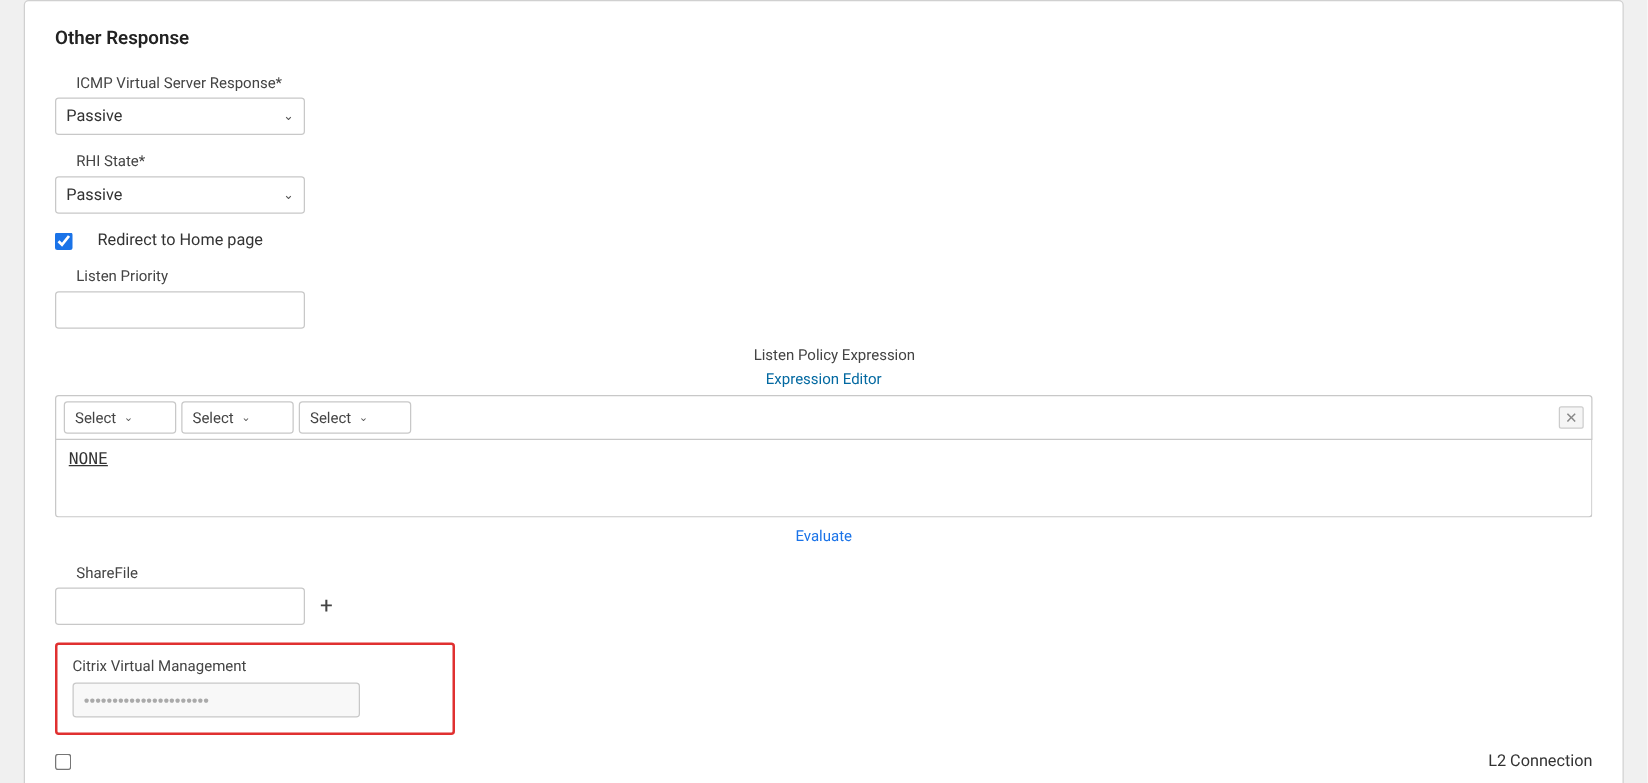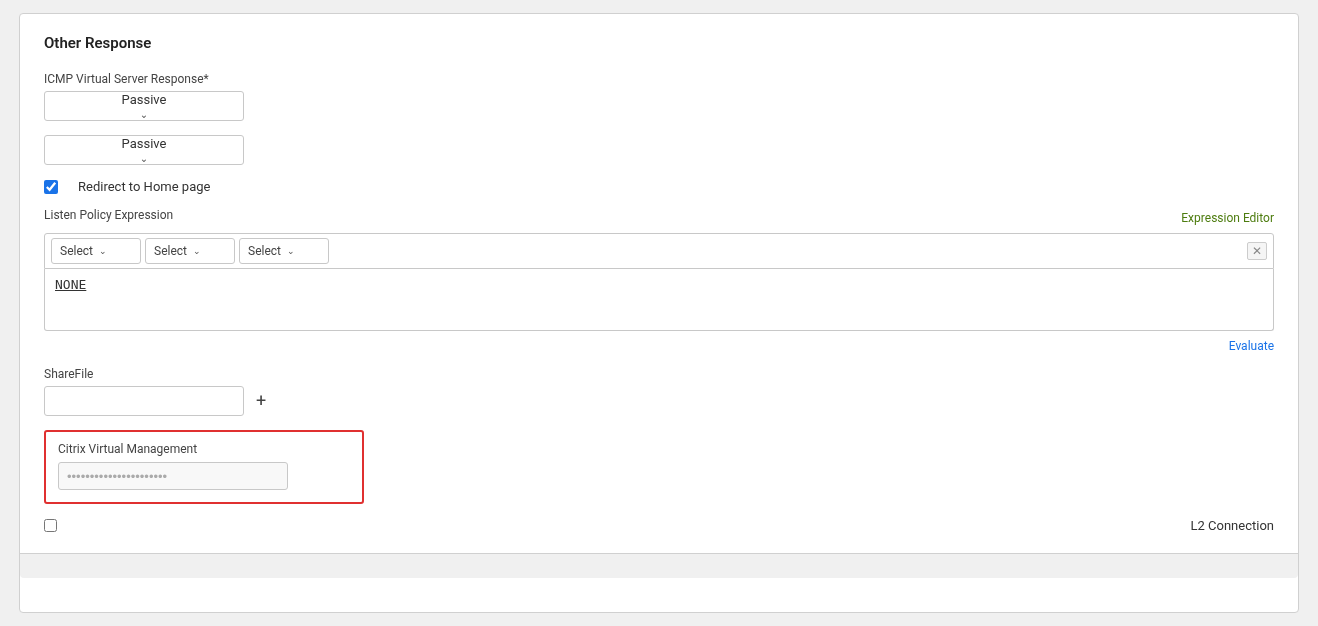--- a/index.html
+++ b/index.html
@@ -27,33 +27,33 @@
       margin-bottom: 20px;
     }
     .form-group {
       margin-bottom: 14px;
     }
     .form-label {
       display: block;
       font-size: 12px;
       color: #444;
       margin-bottom: 5px;
+      margin-left: 17px;
     }
     .form-select {
       display: flex;
       align-items: center;
       border: 1px solid #c8c8c8;
       border-radius: 3px;
       background: #fff;
       width: 200px;
       height: 30px;
       padding: 0 8px;
       cursor: pointer;
       justify-content: space-between;
-      flex-direction: column;
     }
     .form-select span {
       font-size: 13px;
       color: #333;
     }
     .form-select .chevron {
       color: #555;
       font-size: 10px;
     }
     .form-input {
@@ -82,23 +82,24 @@
       font-size: 13px;
       color: #333;
     }
 
     
     .listen-policy-header {
       display: flex;
       justify-content: space-between;
       align-items: center;
       margin-bottom: 6px;
+      flex-direction: column;
     }
     .expression-editor-link {
-      color: #4d7c0f;
+      color: #0369a1;
       font-size: 12px;
       cursor: pointer;
       text-decoration: none;
     }
     .policy-selects-row {
       display: flex;
       align-items: center;
       border: 1px solid #c8c8c8;
       border-radius: 3px 3px 0 0;
       background: #fff;
@@ -148,21 +149,21 @@
       width: 100%;
       min-height: 55px;
       padding: 8px 10px;
       font-size: 13px;
       color: #333;
       resize: none;
       outline: none;
       text-decoration: underline;
     }
     .evaluate-link {
-      text-align: right;
+      text-align: center;
       margin-top: 4px;
     }
     .evaluate-link a {
       color: #1a73e8;
       font-size: 12px;
       cursor: pointer;
       text-decoration: none;
     }
 
     
@@ -232,33 +233,38 @@
   <div class="form-group">
     <div class="form-label">ICMP Virtual Server Response*</div>
     <div class="form-select">
       <span>Passive</span>
       <span class="chevron">⌄</span>
     </div>
   </div>
 
   
   <div class="form-group">
+    <div class="form-label">RHI State*</div>
     <div class="form-select">
       <span>Passive</span>
       <span class="chevron">⌄</span>
     </div>
   </div>
 
   
   <div class="checkbox-row">
     <input type="checkbox" checked="" style="">
     <span class="checkbox-label">Redirect to Home page</span>
   </div>
 
   
+  <div class="form-group">
+    <div class="form-label">Listen Priority</div>
+    <input type="text" class="form-input" style="">
+  </div>
 
   
   <div class="form-group">
     <div class="listen-policy-header">
       <div class="form-label">Listen Policy Expression</div>
       <a class="expression-editor-link">Expression Editor</a>
     </div>
     <div class="policy-selects-row">
       <div class="policy-select-item">
         <span>Select</span>

